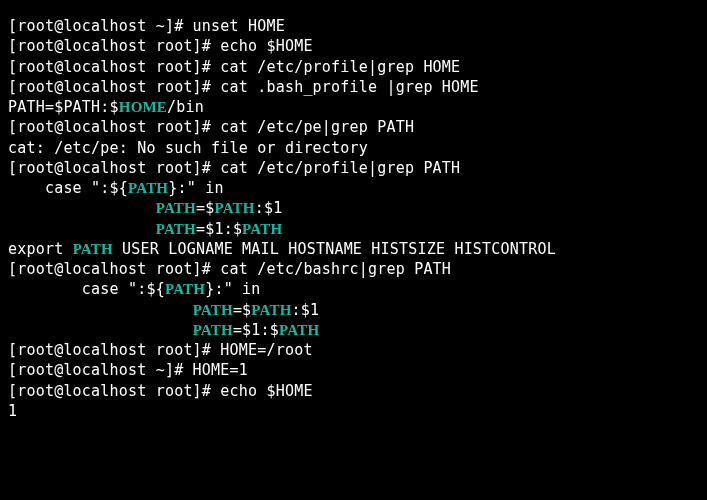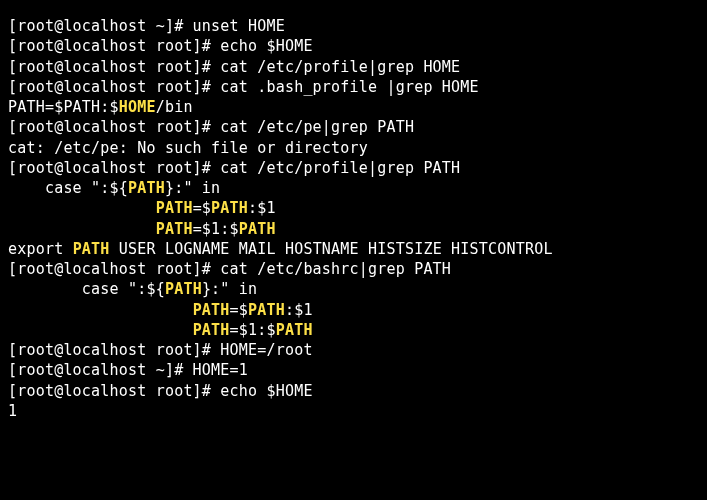--- a/index.html
+++ b/index.html
@@ -14,18 +14,18 @@
       font-family: 'DejaVu Sans Mono', 'Consolas', 'Courier New', monospace;
       font-size: 15px;
       line-height: 1.35;
       background: #000;
       color: #fff;
       padding: 16px 8px;
       white-space: pre;
       letter-spacing: 0.2px;
     }
     .w { color: #fff; }
-    .r { color: #fde047; font-weight: bold; }
+    .r { color: #14b8a6; font-weight: bold; font-family: Liberation Serif, serif; }
   </style>
 </head>
 <body>
 
 <div class="terminal" id="term"><div><span class="w">[root@localhost ~]# unset HOME</span></div><div><span class="w">[root@localhost root]# echo $HOME</span></div><div><span class="w"></span></div><div><span class="w">[root@localhost root]# cat /etc/profile|grep HOME</span></div><div><span class="w">[root@localhost root]# cat .bash_profile |grep HOME</span></div><div><span class="w">PATH=$PATH:$</span><span class="r">HOME</span><span class="w">/bin</span></div><div><span class="w">[root@localhost root]# cat /etc/pe|grep PATH</span></div><div><span class="w">cat: /etc/pe: No such file or directory</span></div><div><span class="w">[root@localhost root]# cat /etc/profile|grep PATH</span></div><div><span class="w">    case ":${</span><span class="r">PATH</span><span class="w">}:" in</span></div><div><span class="w">                </span><span class="r">PATH</span><span class="w">=$</span><span class="r">PATH</span><span class="w">:$1</span></div><div><span class="w">                </span><span class="r">PATH</span><span class="w">=$1:$</span><span class="r">PATH</span></div><div><span class="w">export </span><span class="r">PATH</span><span class="w"> USER LOGNAME MAIL HOSTNAME HISTSIZE HISTCONTROL</span></div><div><span class="w">[root@localhost root]# cat /etc/bashrc|grep PATH</span></div><div><span class="w">        case ":${</span><span class="r">PATH</span><span class="w">}:" in</span></div><div><span class="w">                    </span><span class="r">PATH</span><span class="w">=$</span><span class="r">PATH</span><span class="w">:$1</span></div><div><span class="w">                    </span><span class="r">PATH</span><span class="w">=$1:$</span><span class="r">PATH</span></div><div><span class="w">[root@localhost root]# HOME=/root</span></div><div><span class="w">[root@localhost ~]# HOME=1</span></div><div><span class="w">[root@localhost root]# echo $HOME</span></div><div><span class="w">1</span></div></div>
 
 </body></html>

